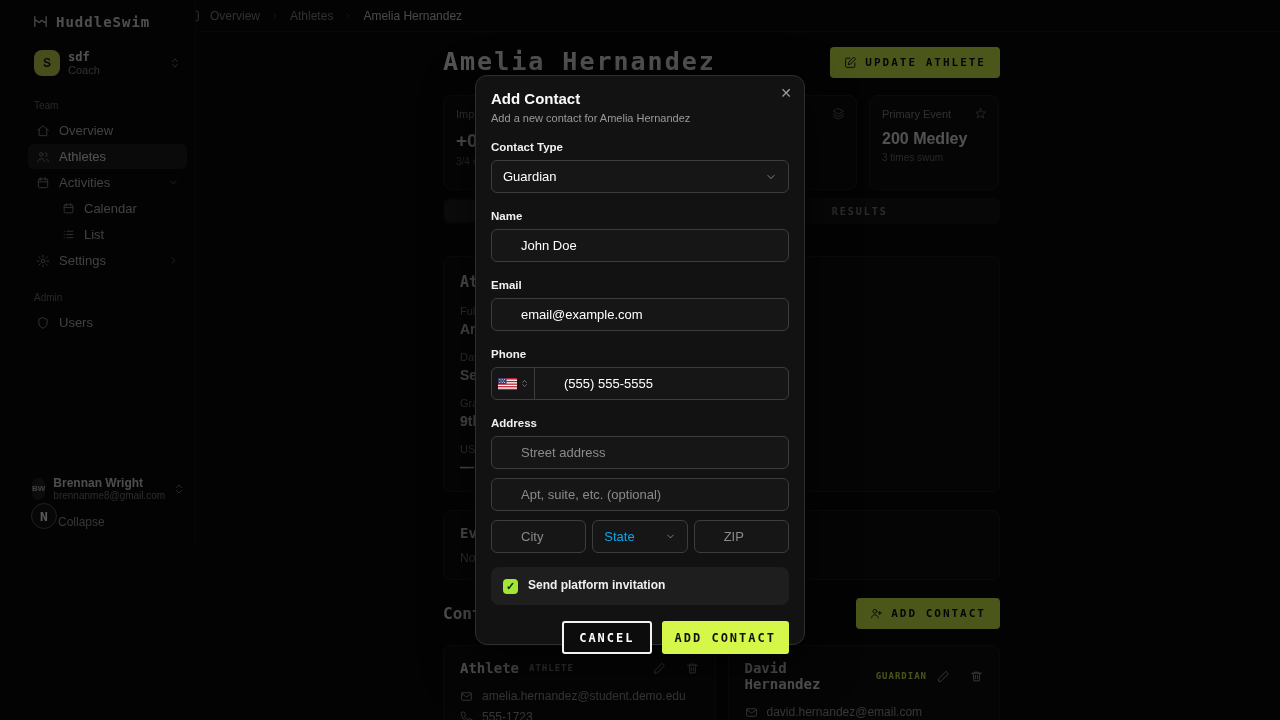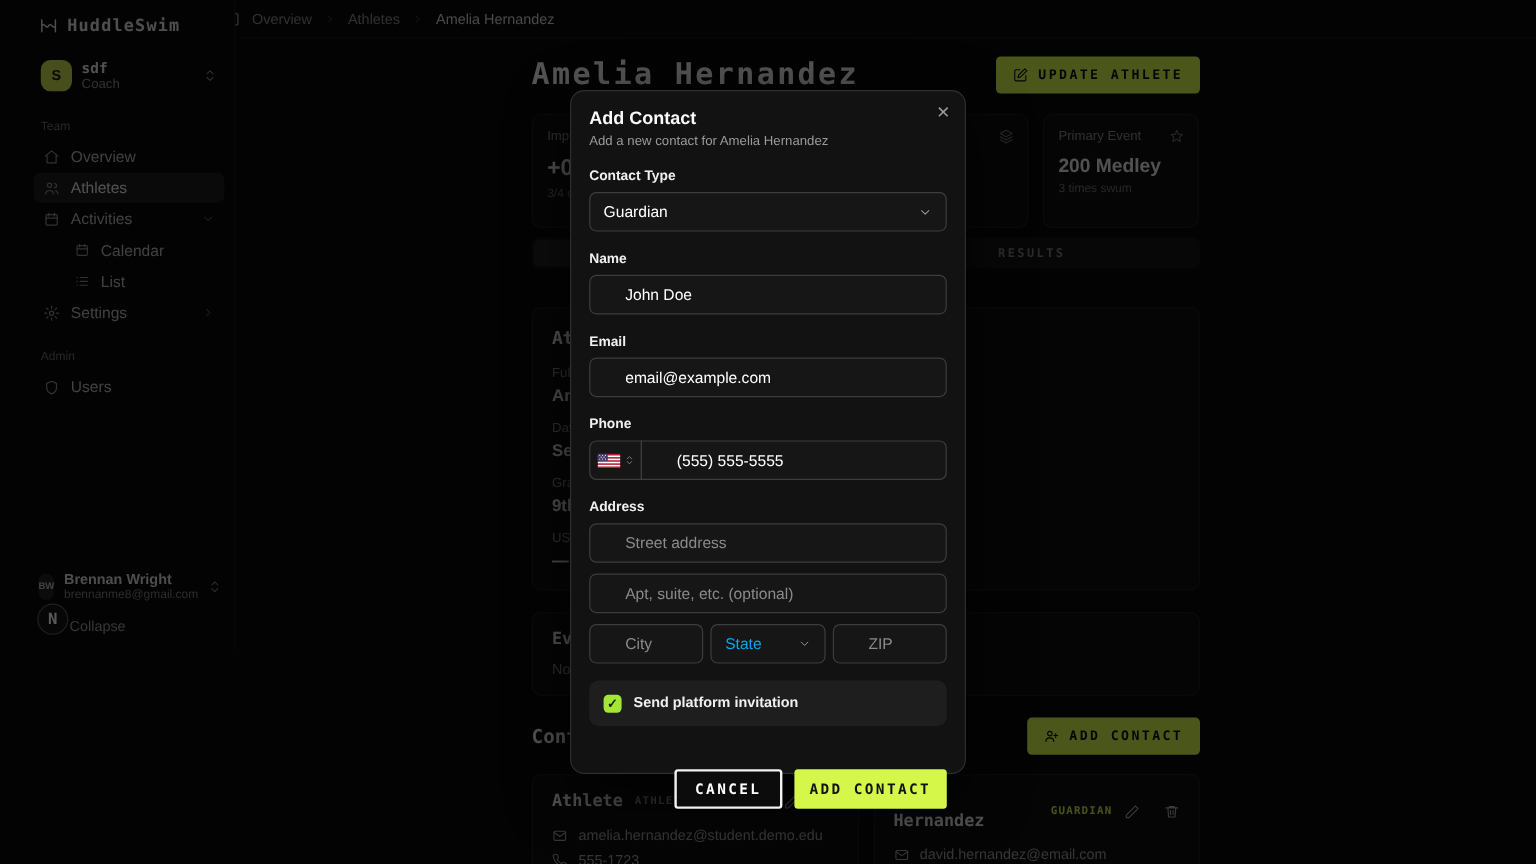--- a/index.html
+++ b/index.html
@@ -117,21 +117,21 @@
   .addr-stack { margin-top:0; }
   .addr-stack .m-input + .m-input { margin-top:9px; }
   .addr-row { display:grid; grid-template-columns:1fr 1fr 1fr; gap:6px; margin-top:9px; }
   .invite-panel { margin-top:14px; background:#1e1e1e; border-radius:8px; padding:11px 12px;
                   display:flex; gap:10px; }
   .chk { width:15px; height:15px; border-radius:4px; background:#a3e635; color:#15220a; flex:none;
          display:flex; align-items:center; justify-content:center; font-size:11px; font-weight:bold;
          margin-top:1px; cursor:pointer; }
   .invite-title { font-size:12px; font-weight:bold; color:#f0f0f0; }
   .invite-desc { font-size:11px; color:#9a9a9a; margin-top:5px; line-height:1.45; }
-  .modal-footer { display:flex; justify-content:flex-end; gap:10px; margin-top:36px; }
+  .modal-footer { display:flex; justify-content:flex-end; gap:10px; margin-top:16px; }
   .btn-cancel { height:33px; padding:0 15px; background:#0c0c0c; border:2px solid #f2f2f2;
                 border-radius:3px; color:#fff; cursor:pointer;
                 font-family:"DejaVu Sans Mono", monospace; font-weight:bold; font-size:12px; letter-spacing:2px; }
   .btn-submit { height:33px; padding:0 13px; background:#d4f74a; border:none; border-radius:3px;
                 color:#111; cursor:pointer;
                 font-family:"DejaVu Sans Mono", monospace; font-weight:bold; font-size:12px; letter-spacing:2px; }
 </style>
 </head>
 <body>
 

